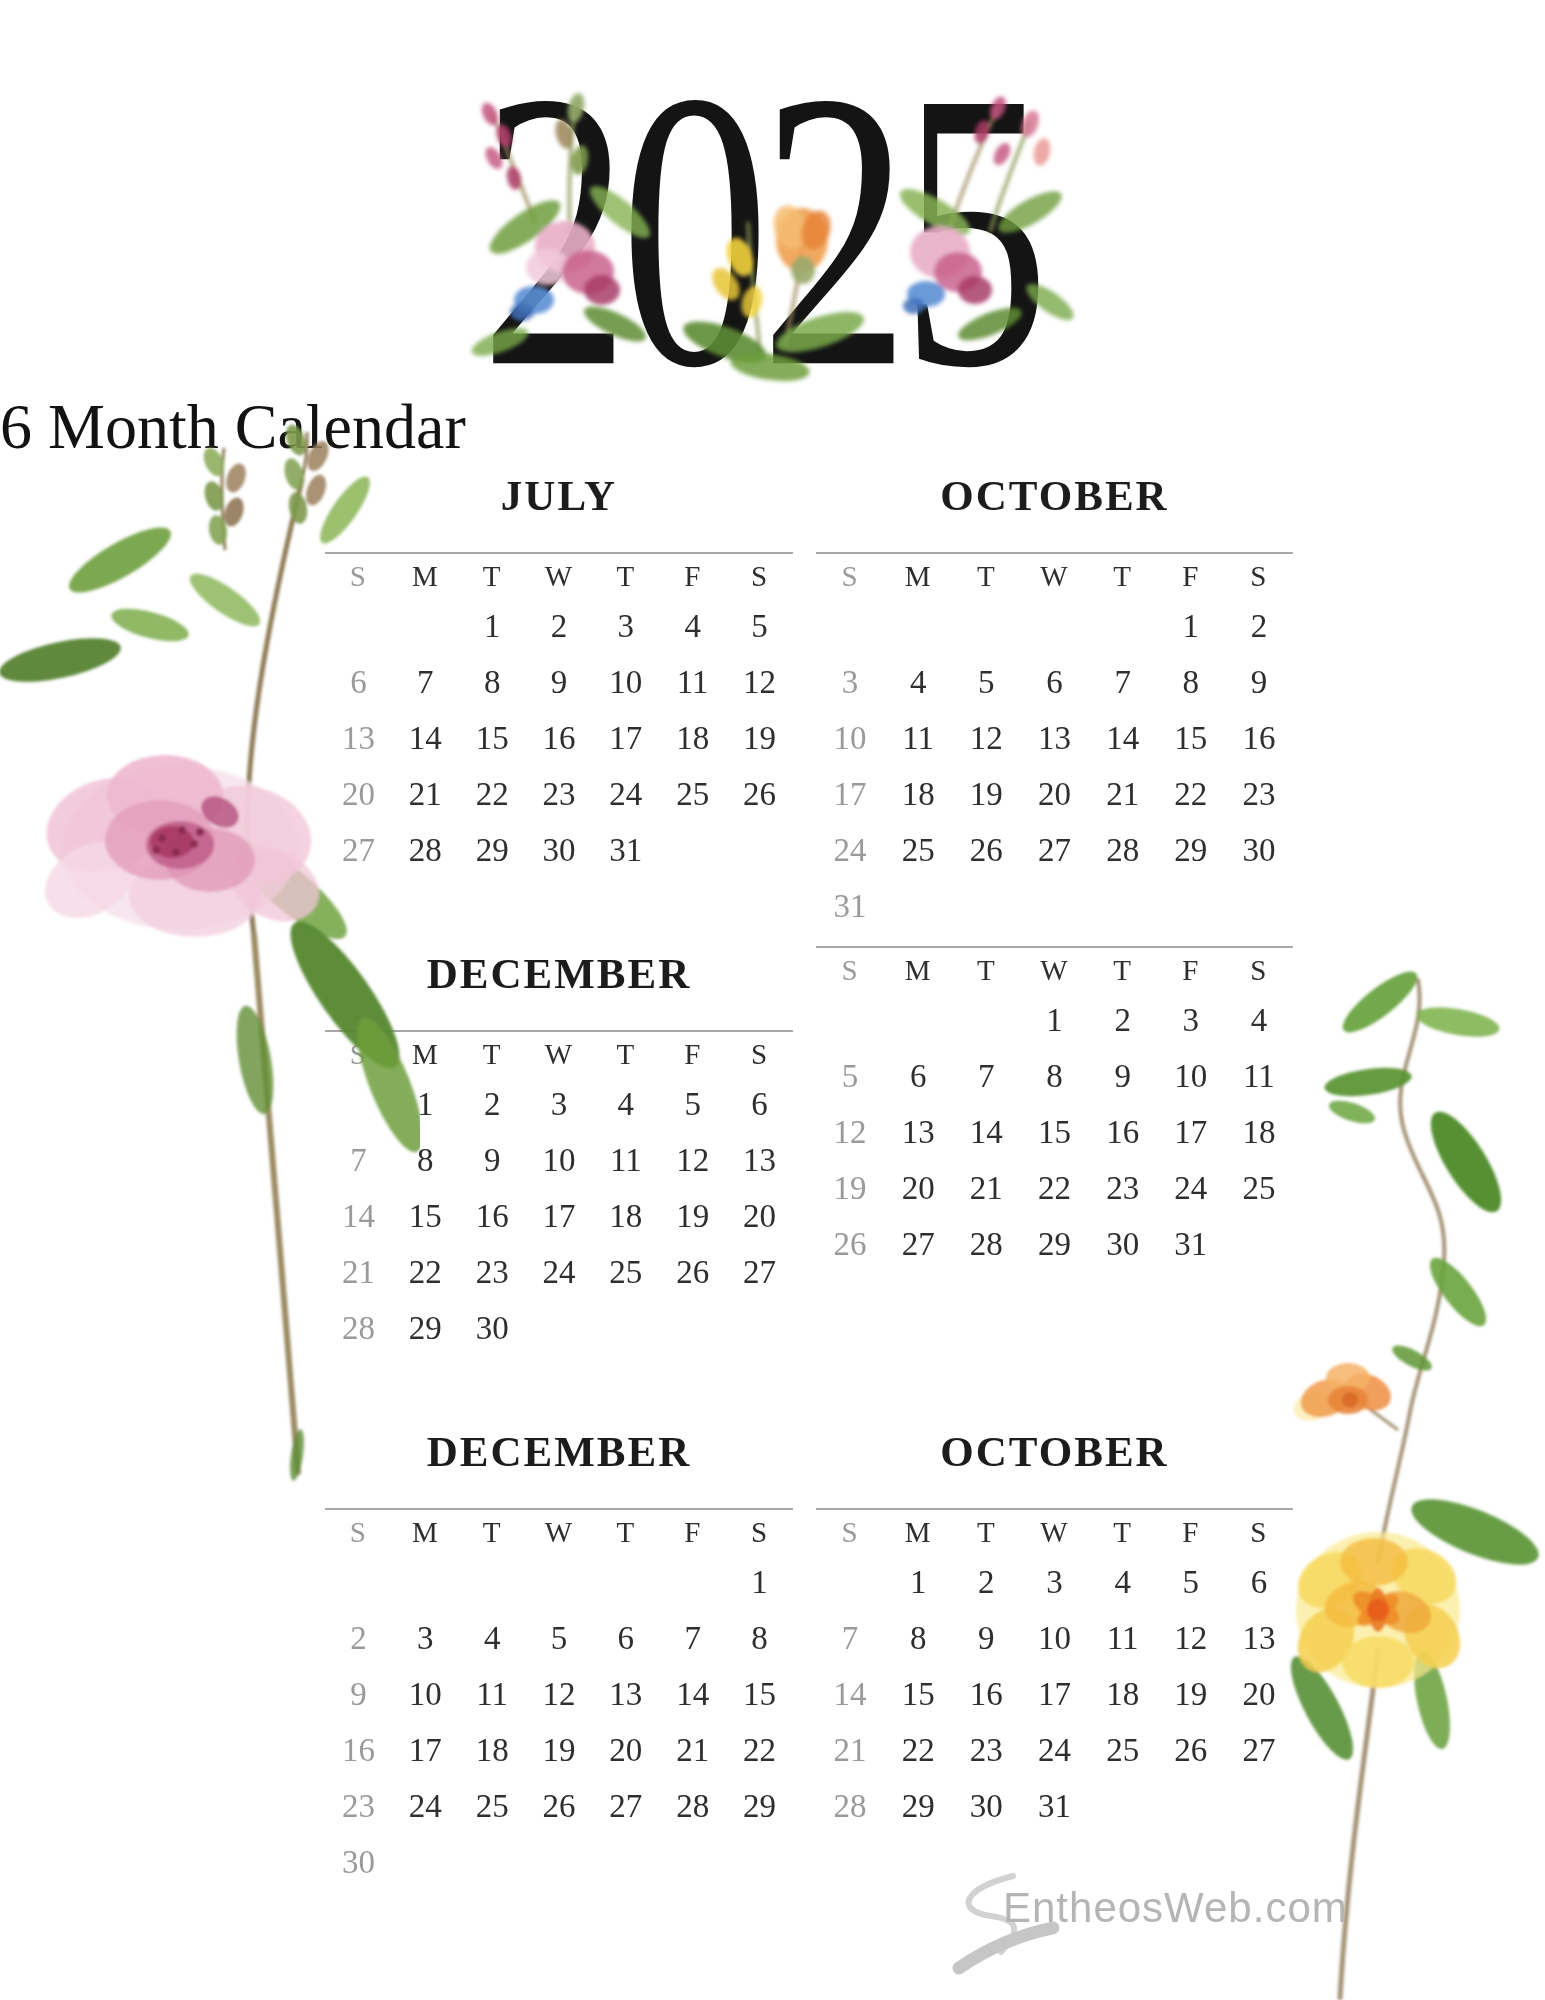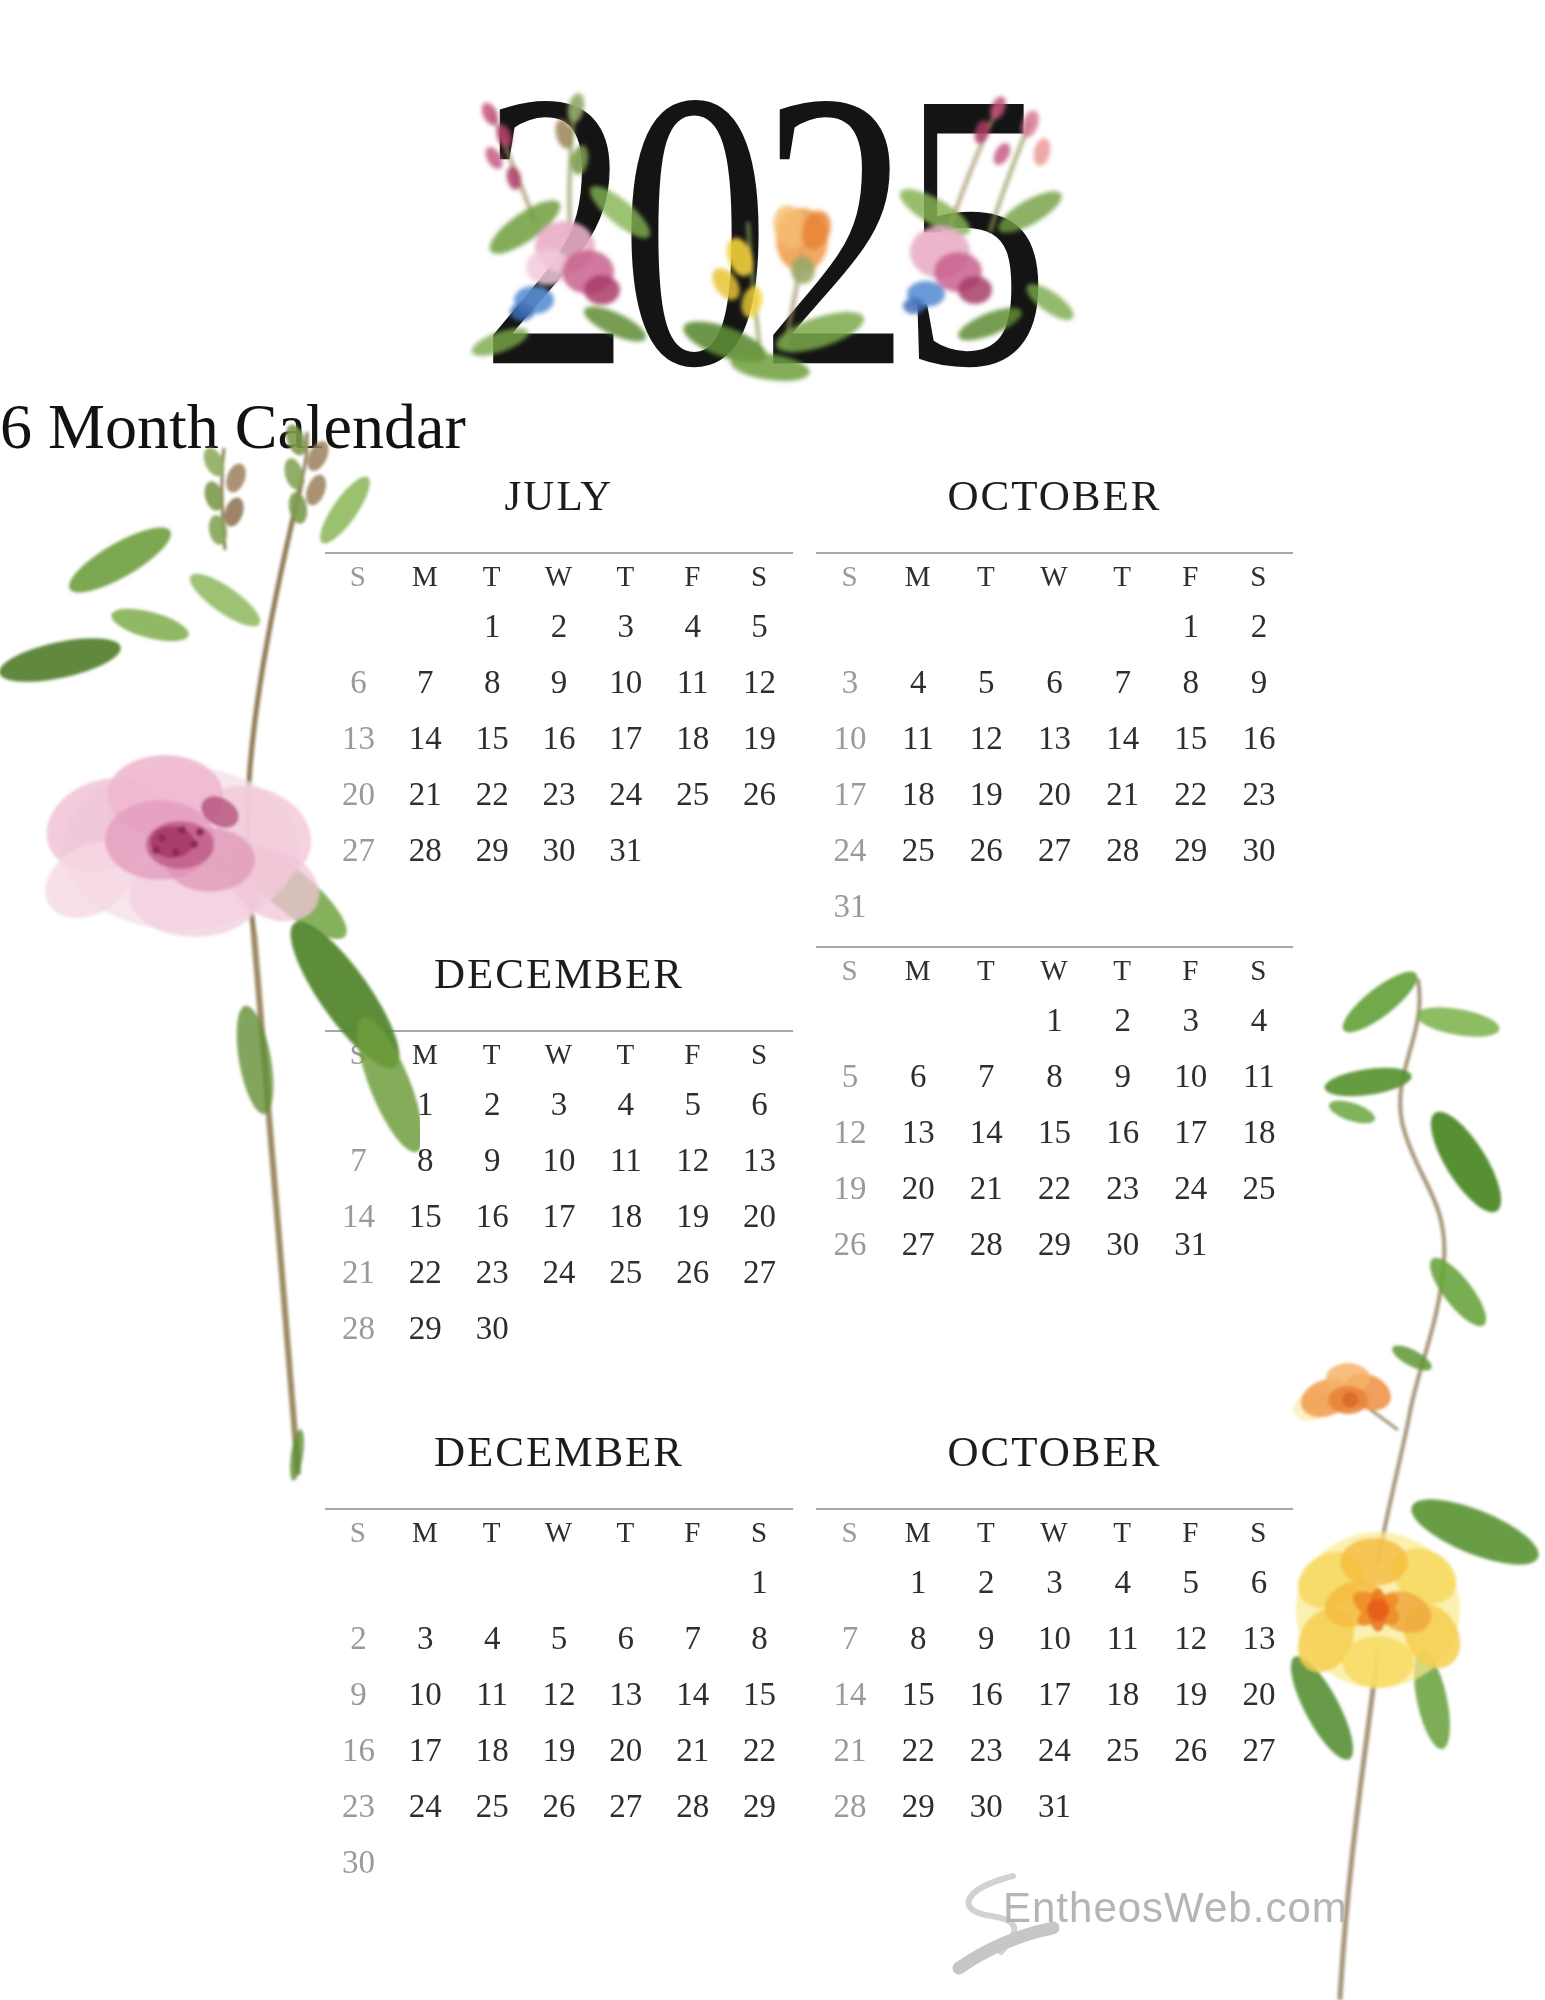--- a/index.html
+++ b/index.html
@@ -29,21 +29,21 @@
     letter-spacing:0px;
   }
   
   .month{position:absolute;}
   .m-left{left:325px;width:468px;}
   .m-right{left:816px;width:477px;}
   .r1{top:468px;} .r2{top:946px;} .r3{top:1424px;}
   .month-title{
     height:84px;display:flex;align-items:center;justify-content:center;
     padding-bottom:30px;box-sizing:border-box;
-    font-size:43px;letter-spacing:2px;color:#1c1c1c;
+    font-size:43px;letter-spacing:2px;color:#1c1c1c;font-weight:bold;
   }
   .month-line{border-top:2px solid var(--line,#a8a8a8);height:0;}
   .dow-row{display:grid;grid-template-columns:repeat(7,1fr);height:44px;align-items:center;}
   .dow{text-align:center;font-size:29px;letter-spacing:1px;color:var(--ink,#2e2e2e);}
   .dow.sun{color:var(--sun,#9a9a9a);}
   .weeks{display:grid;grid-template-columns:repeat(7,1fr);grid-auto-rows:56px;align-items:center;}
   .cell{text-align:center;font-size:33px;color:var(--ink,#2e2e2e);}
   .cell.sun{color:var(--sun,#9a9a9a);}
   
   .deco{position:absolute;pointer-events:none;z-index:3;}

